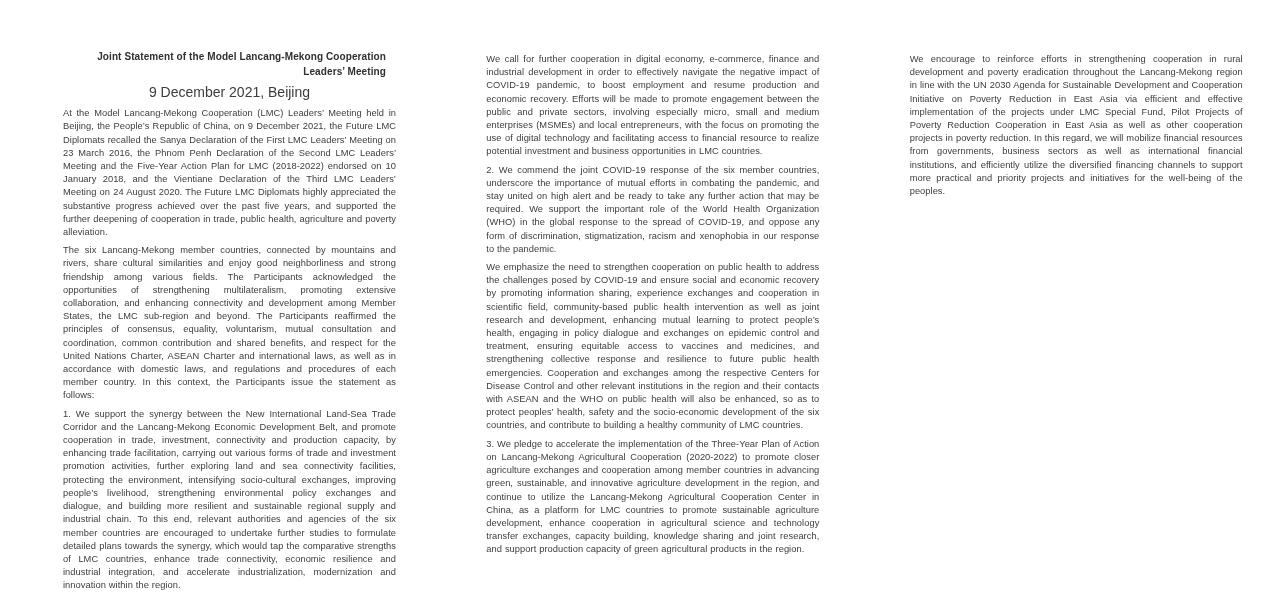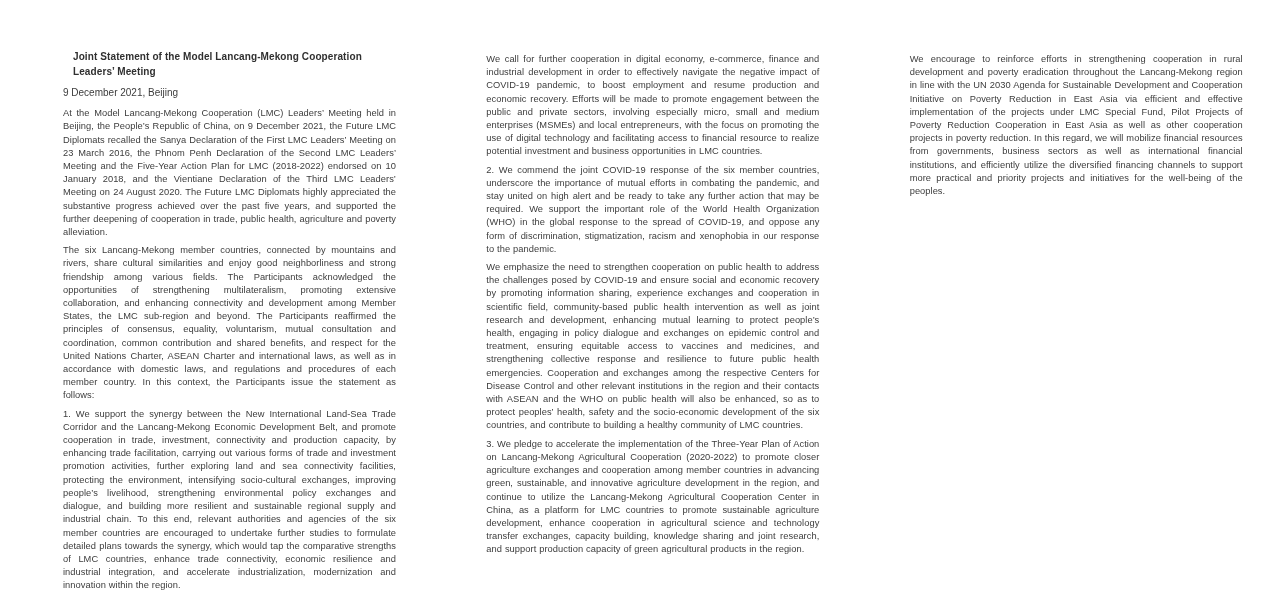--- a/index.html
+++ b/index.html
@@ -35,27 +35,28 @@
     position: absolute;
     left: 63px;
     top: 49px;
     width: 333px;
     color: #3c3c3c;
   }
   .doc-title {
     font-size: 10px;
     font-weight: bold;
     color: #303030;
-    text-align: left;
+    text-align: right;
     line-height: 15px;
     margin: 0 10px 7px 10px;
     letter-spacing: 0.1px;
   }
   .dateline {
-    font-size: 10px;
+    font-size: 14px;
+    text-align: center;
     line-height: 13.2px;
     margin: 0 0 8px 0;
     color: #3c3c3c;
   }
   p.body-par {
     font-size: 9.3px;
     line-height: 13.2px;
     text-align: justify;
     margin: 4px 0 5px 0;
     color: #3c3c3c;

